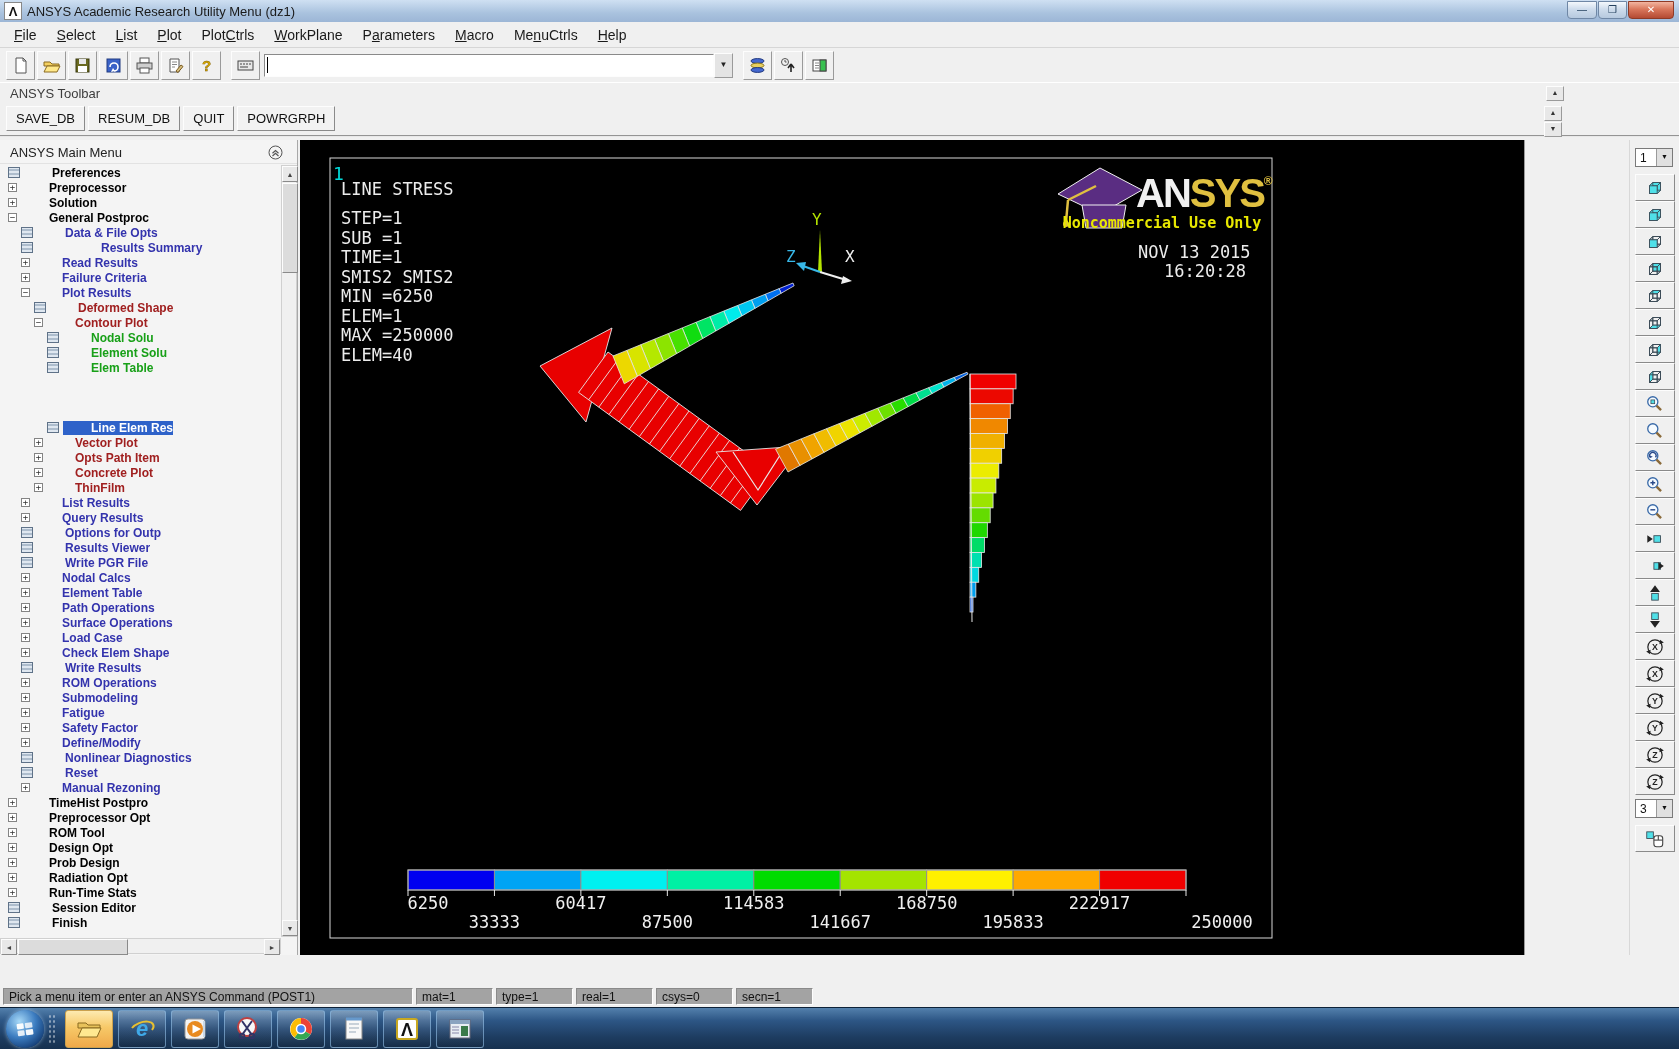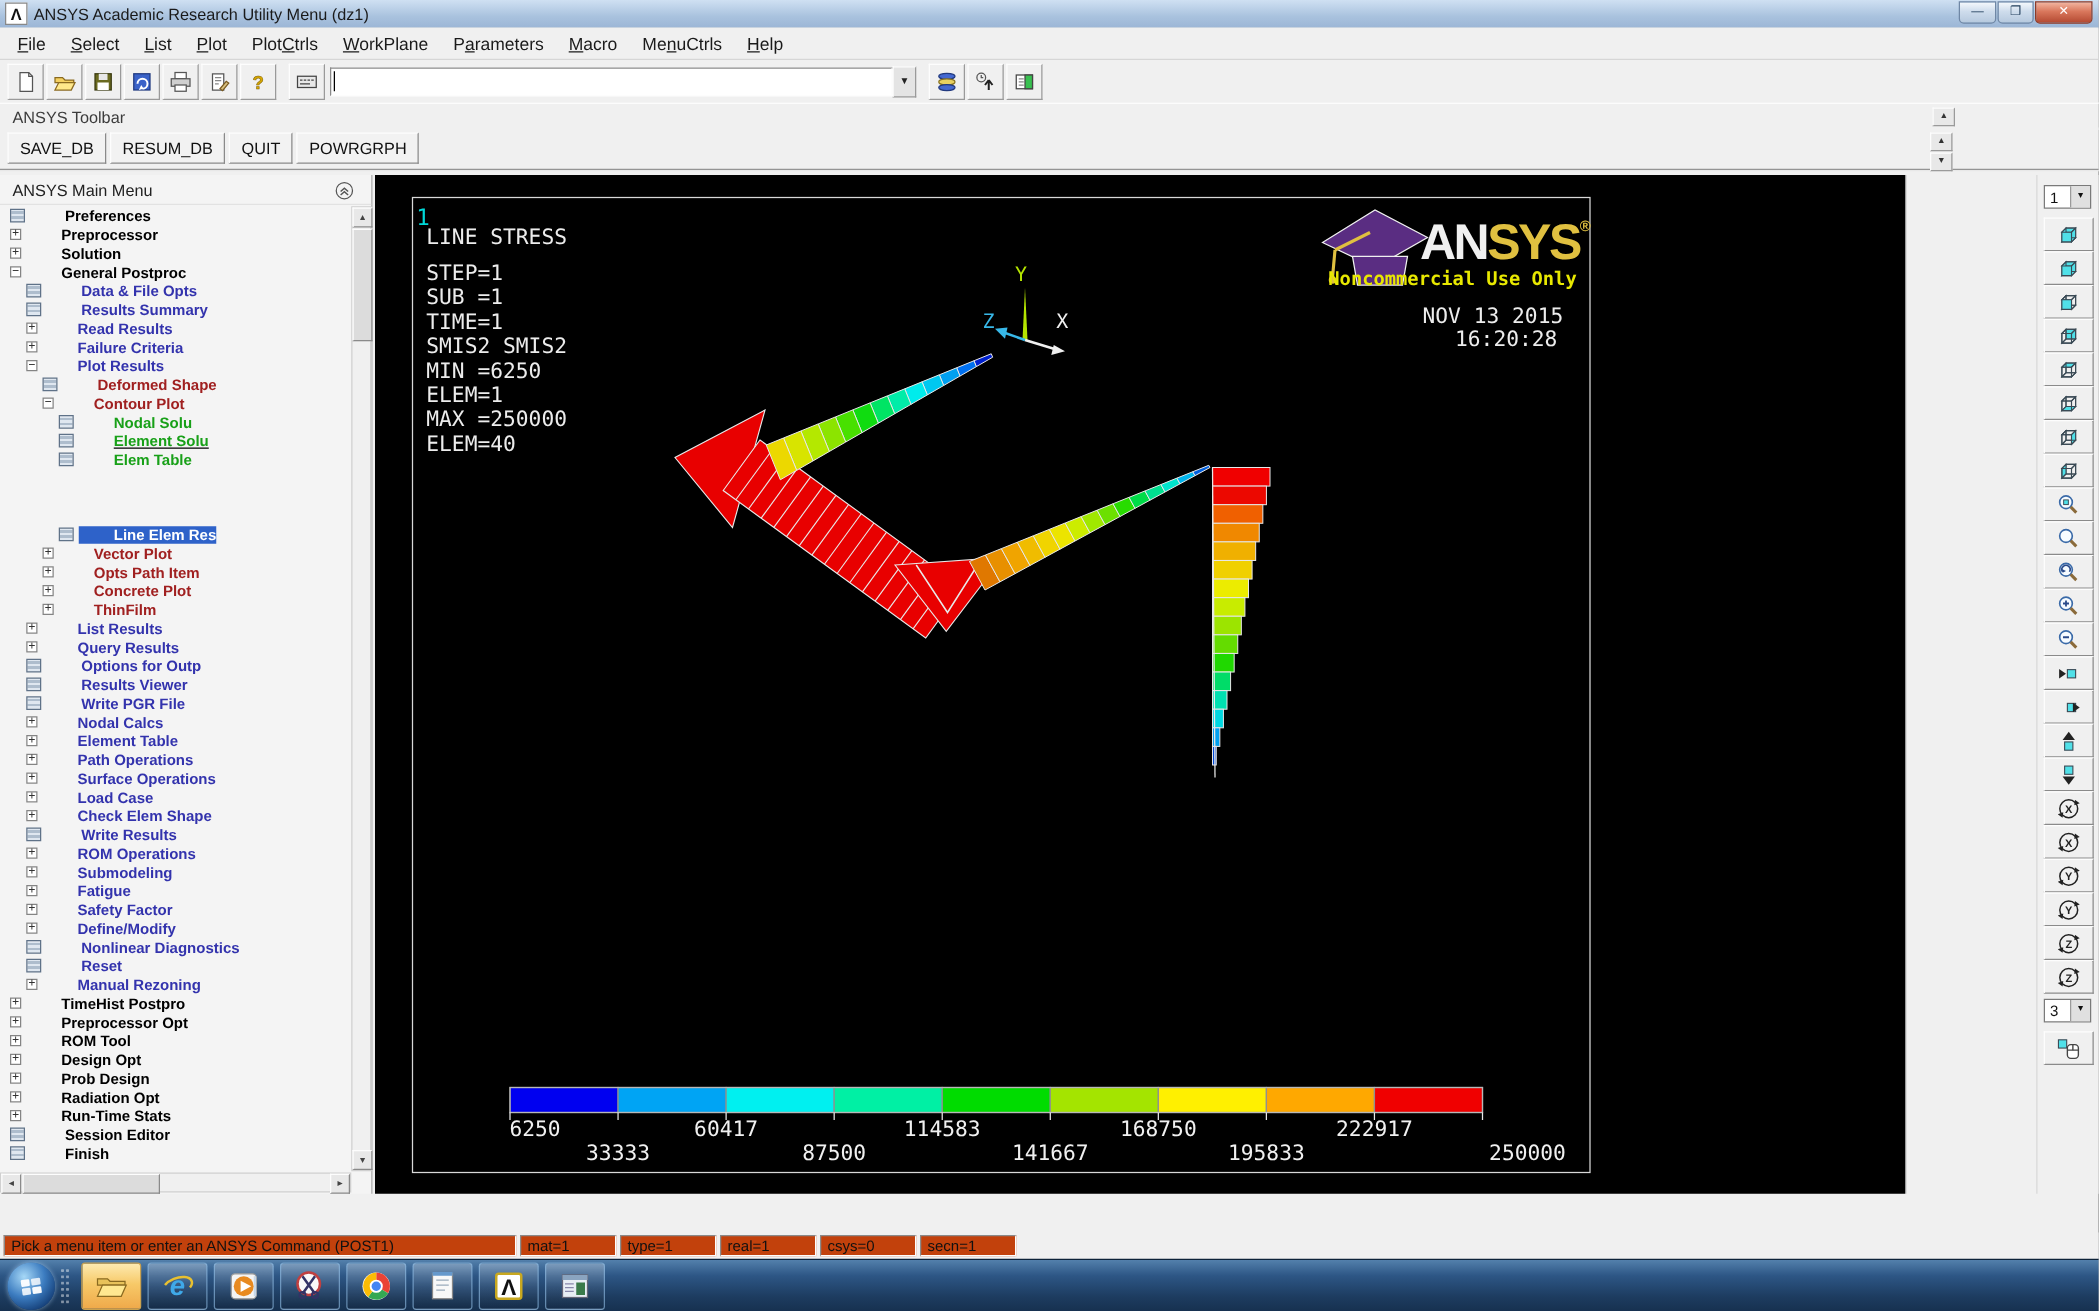--- a/index.html
+++ b/index.html
@@ -76,21 +76,21 @@
   #right-col{position:absolute;left:104px;top:0;width:50px;height:815px;border-left:1px solid #d8d8d8;}
   .rt-btn{position:absolute;left:5px;width:38px;height:25px;background:#f0f0f0;border:1px solid;
     border-color:#fdfdfd #8a8a8a #8a8a8a #fdfdfd;display:flex;align-items:center;justify-content:center;}
   .rt-drop{position:absolute;left:5px;width:38px;height:19px;background:#fff;border:1px solid #7a7a7a;
     display:flex;align-items:center;font-size:12px;color:#111;padding-left:4px;box-sizing:border-box;}
   .rt-drop .da{margin-left:auto;width:15px;height:17px;background:#e0e0e0;border-left:1px solid #9a9a9a;
     font-size:7px;line-height:16px;text-align:center;}
 
   
   #statusbar{left:0;top:986px;width:1679px;height:21px;background:#f0f0f0;display:flex;align-items:center;}
-  .st-box{height:17px;border:1px solid;border-color:#8a8a8a #fdfdfd #fdfdfd #8a8a8a;background:#c2410c;
+  .st-box{height:17px;border:1px solid;border-color:#8a8a8a #fdfdfd #fdfdfd #8a8a8a;background:#a3a3a3;
     font-size:12px;color:#111;display:flex;align-items:center;padding-left:5px;box-sizing:border-box;margin-left:3px;}
 
   
   #taskbar{left:0;top:1007px;width:1679px;height:42px;
     background:linear-gradient(#5380ac,#2d5685 30%,#1d3c60 70%,#16304e);
     border-top:1px solid #0d2238;display:flex;align-items:center;}
   #start-orb{width:38px;height:38px;border-radius:50%;margin-left:6px;position:relative;
     background:radial-gradient(circle at 35% 30%,#a6d8f7,#3c7cc0 45%,#16417a 78%,#0a2346);
     box-shadow:0 0 4px rgba(180,220,255,.6);display:flex;align-items:center;justify-content:center;}
   .tb-dots{width:8px;height:30px;margin:0 4px;
@@ -259,21 +259,21 @@
         <span class="tlabel lv0">Solution</span>
       </div>
       <div class="trow" style="padding-left: 6px;">
         <span class="pm-box">−</span>
         <span class="tlabel lv0">General Postproc</span>
       </div>
       <div class="trow" style="padding-left: 19px;">
         <span class="dlg-ic"></span>
         <span class="tlabel lv1">Data &amp; File Opts</span>
       </div>
-      <div class="trow" style="padding-left: 19px;">
+      <div class="trow" style="padding-left: 19px; gap: 36px;">
         <span class="dlg-ic"></span>
         <span class="tlabel lv1">Results Summary</span>
       </div>
       <div class="trow" style="padding-left: 19px;">
         <span class="pm-box">+</span>
         <span class="tlabel lv1">Read Results</span>
       </div>
       <div class="trow" style="padding-left: 19px;">
         <span class="pm-box">+</span>
         <span class="tlabel lv1">Failure Criteria</span>
@@ -287,21 +287,21 @@
         <span class="tlabel lv2">Deformed Shape</span>
       </div>
       <div class="trow" style="padding-left: 32px;">
         <span class="pm-box">−</span>
         <span class="tlabel lv2">Contour Plot</span>
       </div>
       <div class="trow" style="padding-left: 45px;">
         <span class="dlg-ic"></span>
         <span class="tlabel lv3">Nodal Solu</span>
       </div>
-      <div class="trow" style="padding-left: 45px; text-decoration: underline;">
+      <div class="trow" style="padding-left: 45px;">
         <span class="dlg-ic"></span>
         <span class="tlabel lv3">Element Solu</span>
       </div>
       <div class="trow" style="padding-left: 45px;">
         <span class="dlg-ic"></span>
         <span class="tlabel lv3">Elem Table</span>
       </div>
       <div class="trow" style="padding-left: 45px; margin-top: 45px;">
         <span class="dlg-ic"></span>
         <span class="tlabel lv3 sel">Line Elem Res</span>

